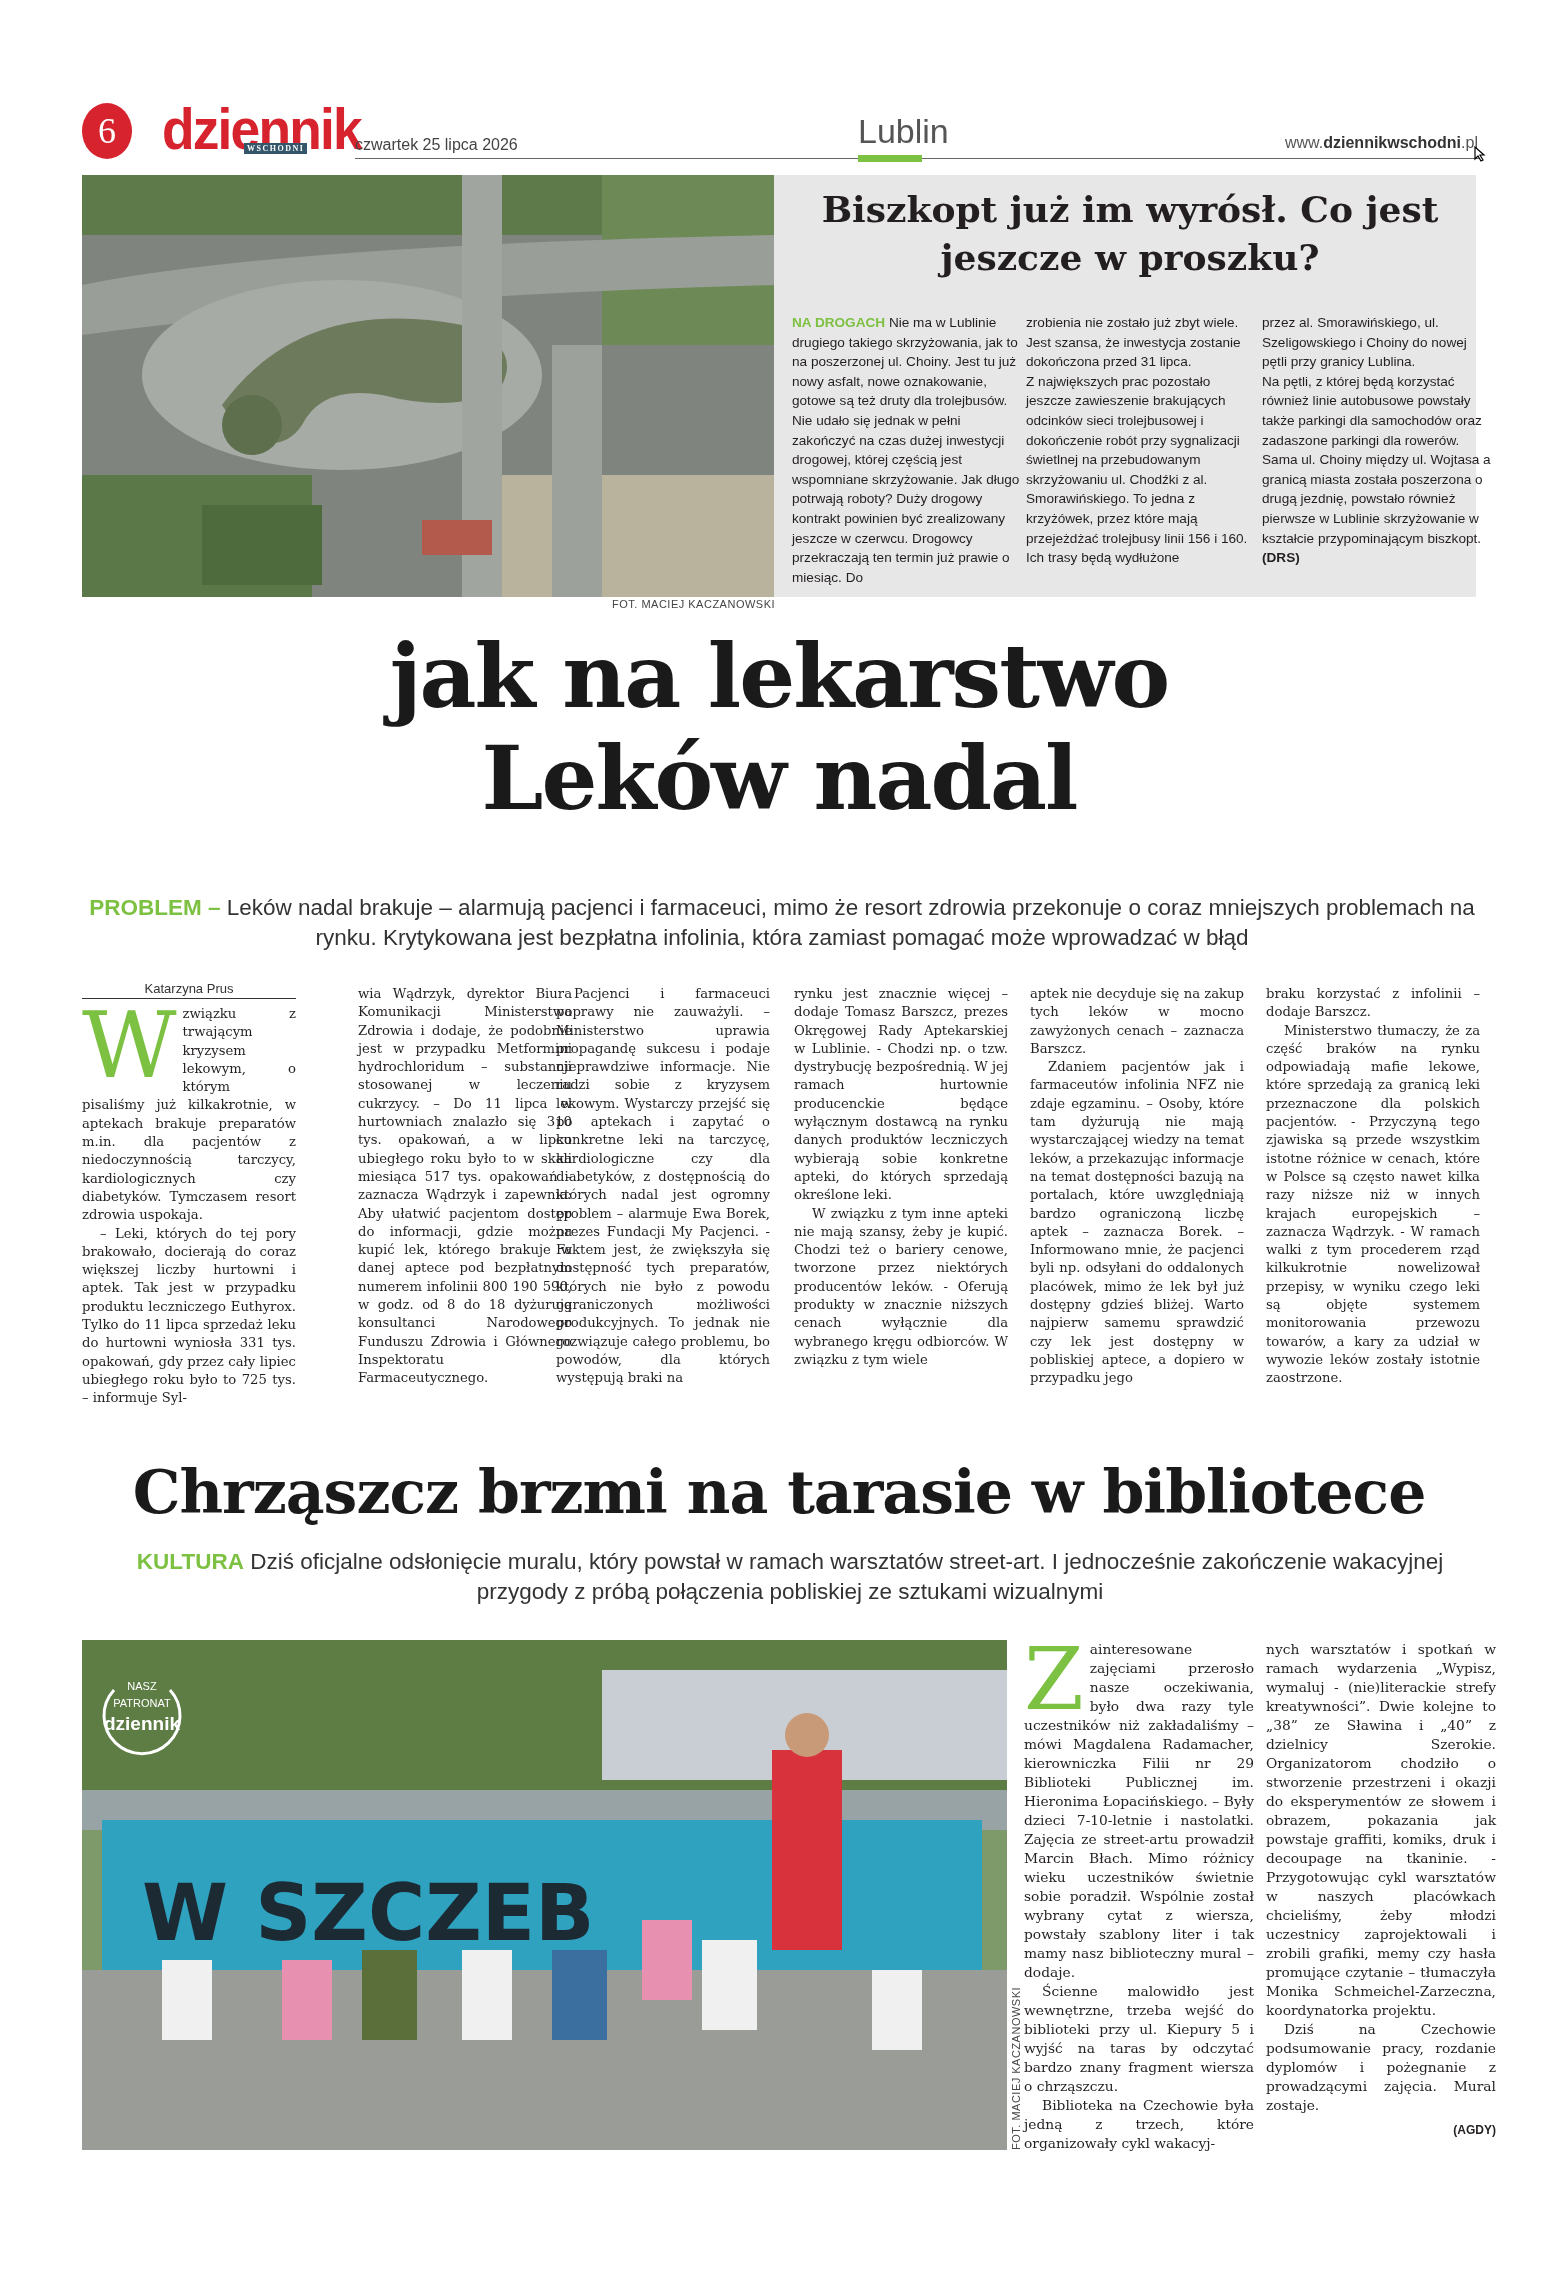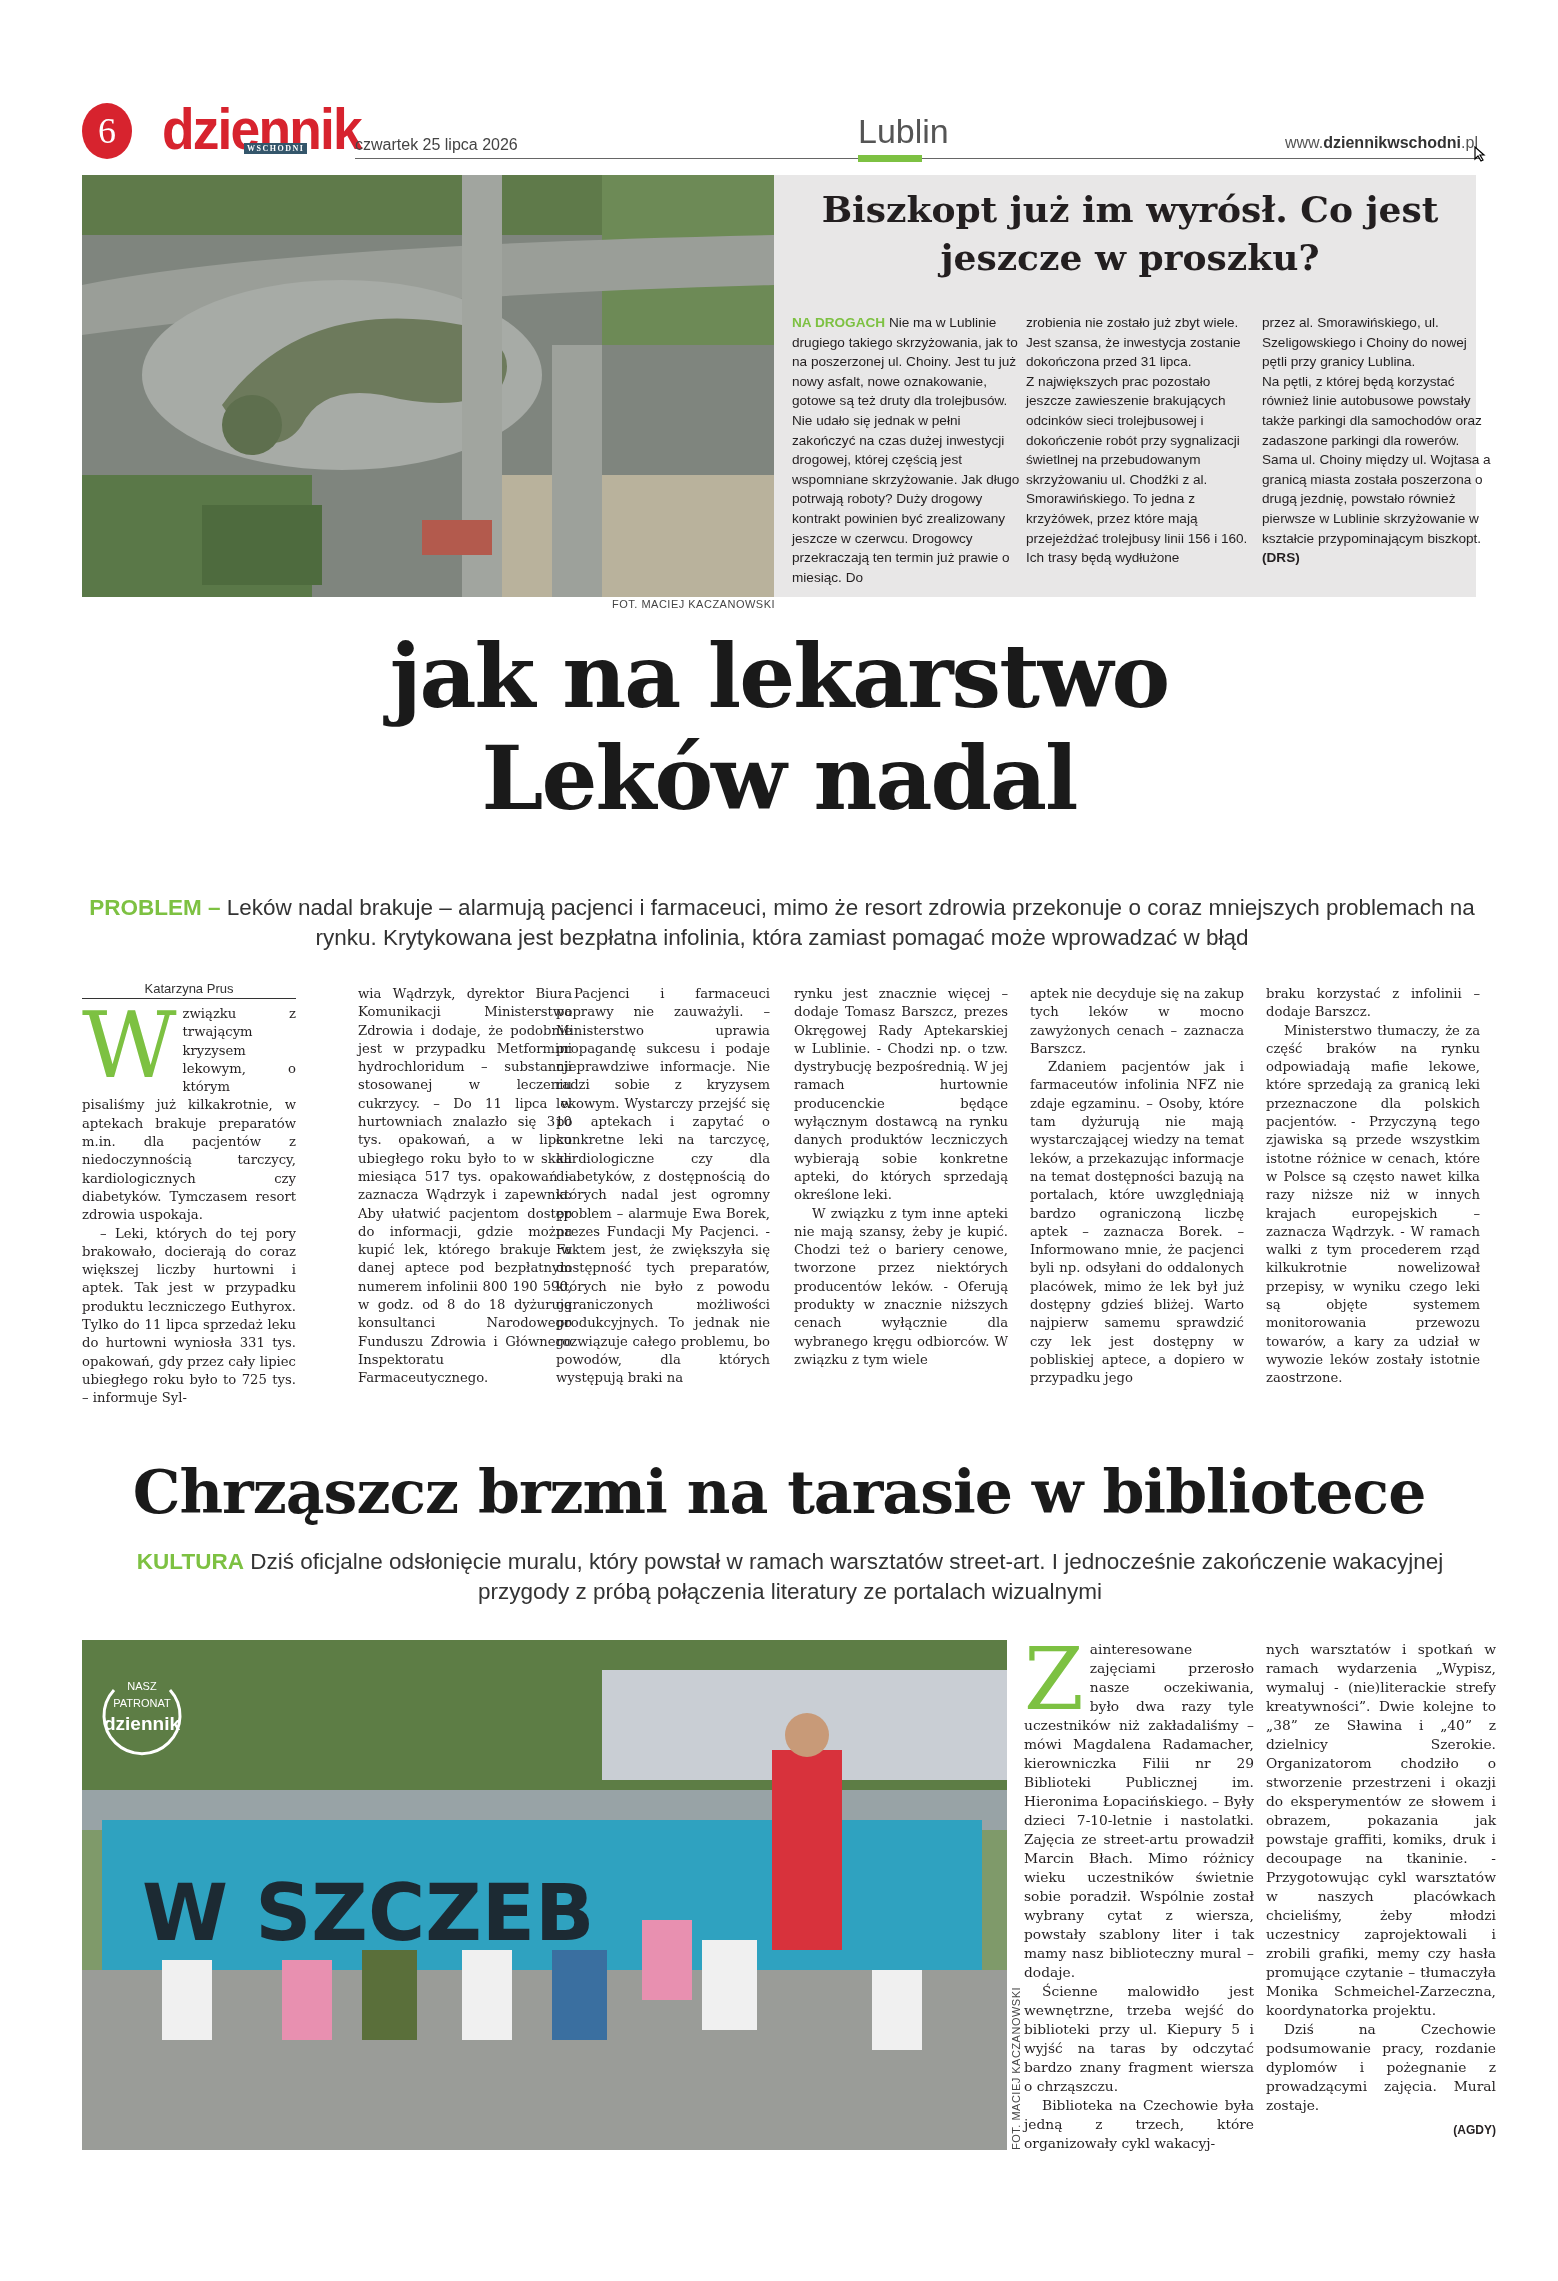--- a/index.html
+++ b/index.html
@@ -126,21 +126,21 @@
   <p>aptek nie decyduje się na zakup tych leków w mocno zawyżonych cenach – zaznacza Barszcz.</p>
   <p class="ind">Zdaniem pacjentów jak i farmaceutów infolinia NFZ nie zdaje egzaminu. – Osoby, które tam dyżurują nie mają wystarczającej wiedzy na temat leków, a przekazując informacje na temat dostępności bazują na portalach, które uwzględniają bardzo ograniczoną liczbę aptek – zaznacza Borek. – Informowano mnie, że pacjenci byli np. odsyłani do oddalonych placówek, mimo że lek był już dostępny gdzieś bliżej. Warto najpierw samemu sprawdzić czy lek jest dostępny w pobliskiej aptece, a dopiero w przypadku jego</p>
 </div>
 <div class="col" style="left:1266px;">
   <p>braku korzystać z infolinii – dodaje Barszcz.</p>
   <p class="ind">Ministerstwo tłumaczy, że za część braków na rynku odpowiadają mafie lekowe, które sprzedają za granicą leki przeznaczone dla polskich pacjentów. - Przyczyną tego zjawiska są przede wszystkim istotne różnice w cenach, które w Polsce są często nawet kilka razy niższe niż w innych krajach europejskich – zaznacza Wądrzyk. - W ramach walki z tym procederem rząd kilkukrotnie nowelizował przepisy, w wyniku czego leki są objęte systemem monitorowania przewozu towarów, a kary za udział w wywozie leków zostały istotnie zaostrzone.</p>
 </div>
 
 <div class="abs" id="headline-2">Chrząszcz brzmi na tarasie w bibliotece</div>
 <div class="abs" id="lead-2">
-  <span class="kicker">KULTURA</span> <span>Dziś oficjalne odsłonięcie muralu, który powstał w ramach warsztatów street-art. I jednocześnie zakończenie wakacyjnej przygody z próbą połączenia literatury ze portalach wizualnymi</span>
+  <span class="kicker">KULTURA</span> <span>Dziś oficjalne odsłonięcie muralu, który powstał w ramach warsztatów street-art. I jednocześnie zakończenie wakacyjnej przygody z próbą połączenia pobliskiej ze sztukami wizualnymi</span>
 </div>
 
 <div class="abs" id="mural-photo">
   <svg width="925" height="510" viewBox="0 0 925 510">
     <rect width="925" height="510" fill="#7f9a6a"></rect>
     <rect x="0" y="0" width="925" height="160" fill="#5d7d45"></rect>
     <rect x="520" y="30" width="405" height="110" fill="#c9ced4"></rect>
     <rect x="0" y="150" width="925" height="40" fill="#98a3a6"></rect>
     <rect x="20" y="180" width="880" height="150" fill="#2fa2c0"></rect>
     <text x="60" y="300" font-family="DejaVu Sans, sans-serif" font-weight="bold" font-size="78" fill="#1c2a33">W SZCZEB</text>

